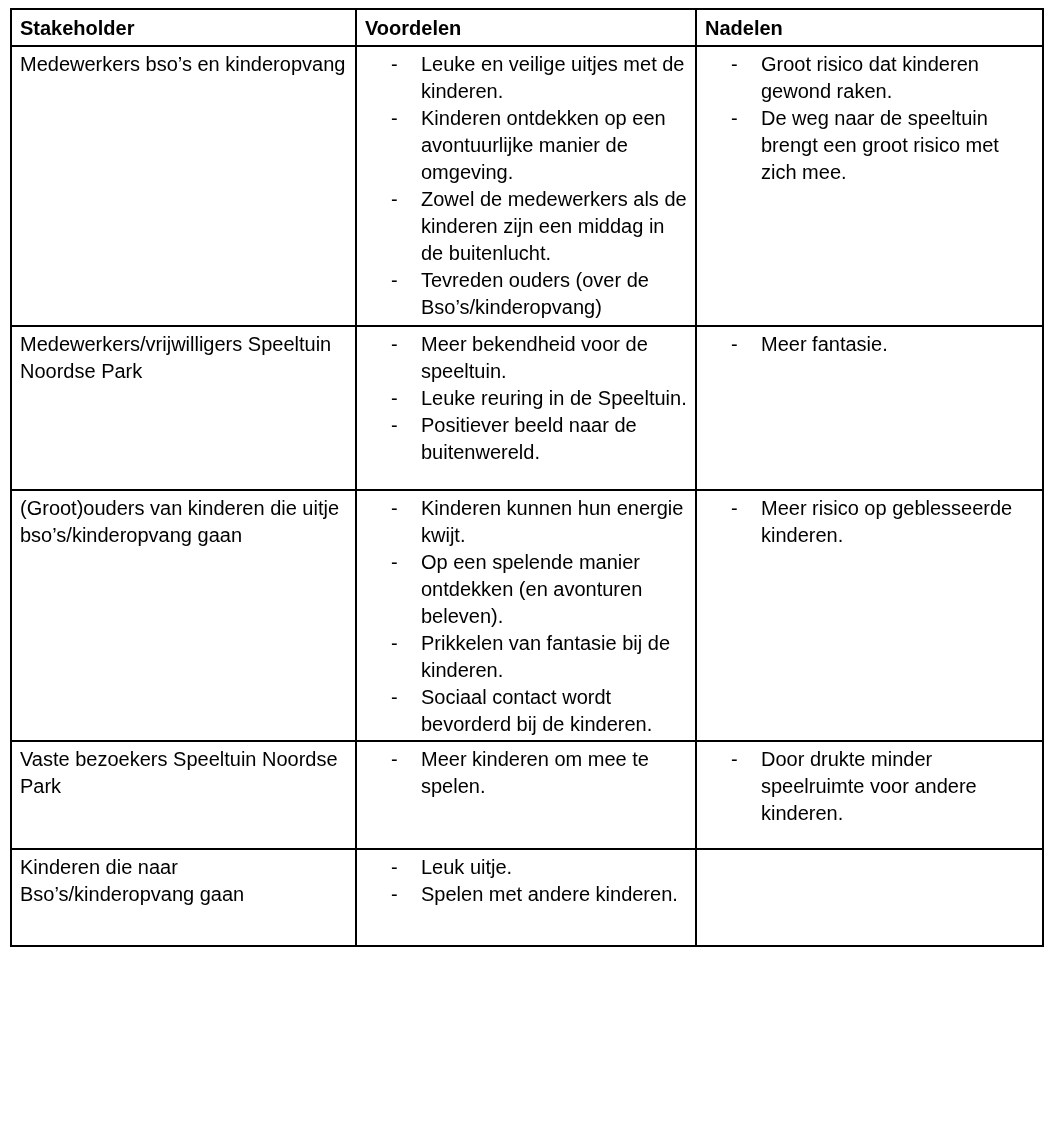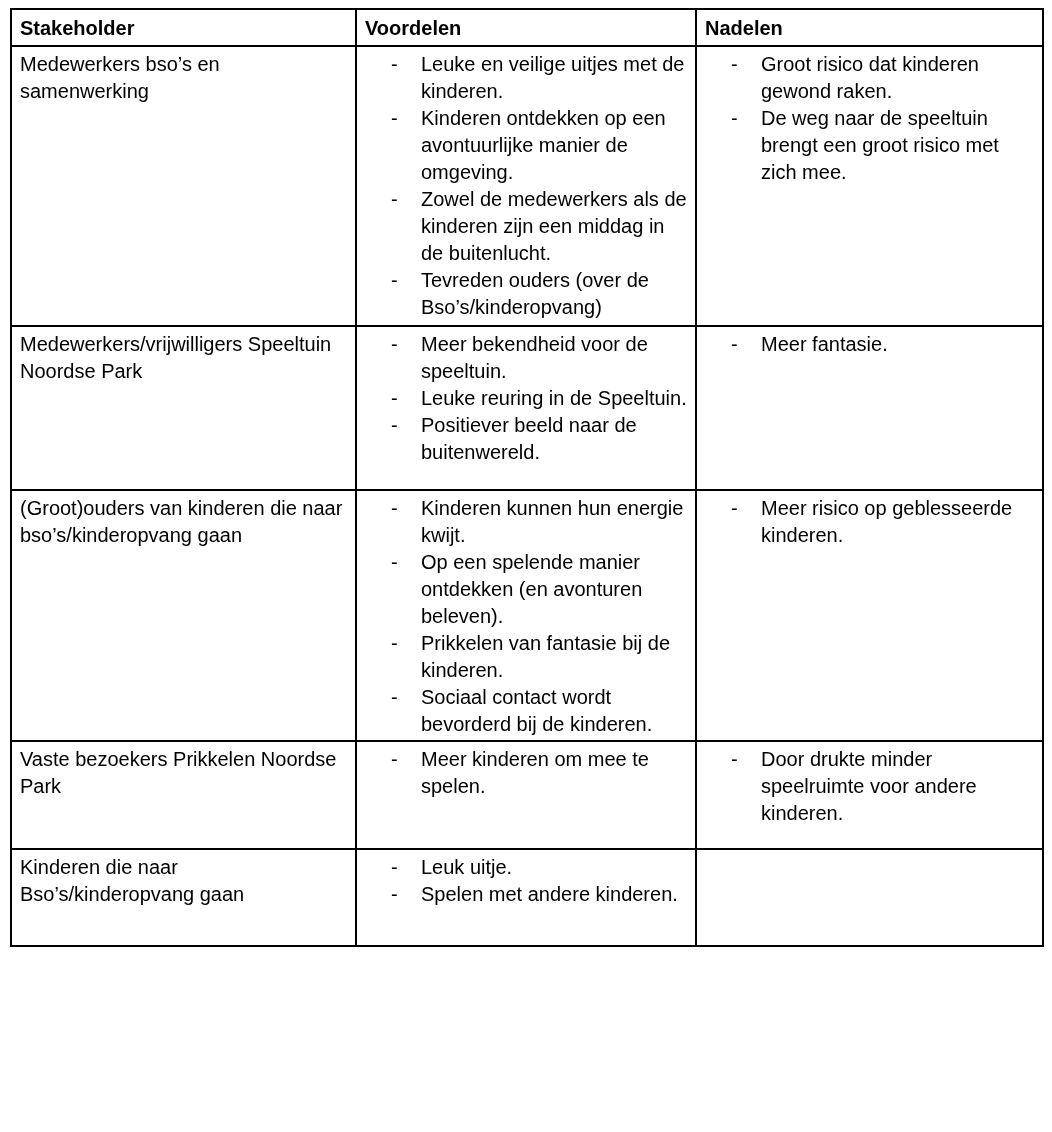--- a/index.html
+++ b/index.html
@@ -77,21 +77,21 @@
       </colgroup>
     <thead>
       <tr class="header-row">
         <th>Stakeholder</th>
         <th>Voordelen</th>
         <th>Nadelen</th>
       </tr>
     </thead>
     <tbody>
       <tr class="r1">
-        <td>Medewerkers bso’s en samenwerking</td>
+        <td>Medewerkers bso’s en kinderopvang</td>
         <td>
             <ul class="bullets">
               <li><span class="dash">-</span><span>Leuke en veilige uitjes met de kinderen.</span></li>
               <li><span class="dash">-</span><span>Kinderen ontdekken op een avontuurlijke manier de omgeving.</span></li>
               <li><span class="dash">-</span><span>Zowel de medewerkers als de kinderen zijn een middag in de buitenlucht.</span></li>
               <li><span class="dash">-</span><span>Tevreden ouders (over de Bso’s/kinderopvang)</span></li>
             </ul>
           </td>
         <td>
             <ul class="bullets">
@@ -109,37 +109,37 @@
               <li><span class="dash">-</span><span>Positiever beeld naar de buitenwereld.</span></li>
             </ul>
           </td>
         <td>
             <ul class="bullets">
               <li><span class="dash">-</span><span>Meer fantasie.</span></li>
             </ul>
           </td>
       </tr>
       <tr class="r3">
-        <td>(Groot)ouders van kinderen die naar bso’s/kinderopvang gaan</td>
+        <td>(Groot)ouders van kinderen die uitje bso’s/kinderopvang gaan</td>
         <td>
             <ul class="bullets">
               <li><span class="dash">-</span><span>Kinderen kunnen hun energie kwijt.</span></li>
               <li><span class="dash">-</span><span>Op een spelende manier ontdekken (en avonturen beleven).</span></li>
               <li><span class="dash">-</span><span>Prikkelen van fantasie bij de kinderen.</span></li>
               <li><span class="dash">-</span><span>Sociaal contact wordt bevorderd bij de kinderen.</span></li>
             </ul>
           </td>
         <td>
             <ul class="bullets">
               <li><span class="dash">-</span><span>Meer risico op geblesseerde kinderen.</span></li>
             </ul>
           </td>
       </tr>
       <tr class="r5">
-        <td>Vaste bezoekers Prikkelen Noordse Park</td>
+        <td>Vaste bezoekers Speeltuin Noordse Park</td>
         <td>
             <ul class="bullets">
               <li><span class="dash">-</span><span>Meer kinderen om mee te spelen.</span></li>
             </ul>
           </td>
         <td>
             <ul class="bullets">
               <li><span class="dash">-</span><span>Door drukte minder speelruimte voor andere kinderen.</span></li>
             </ul>
           </td>

